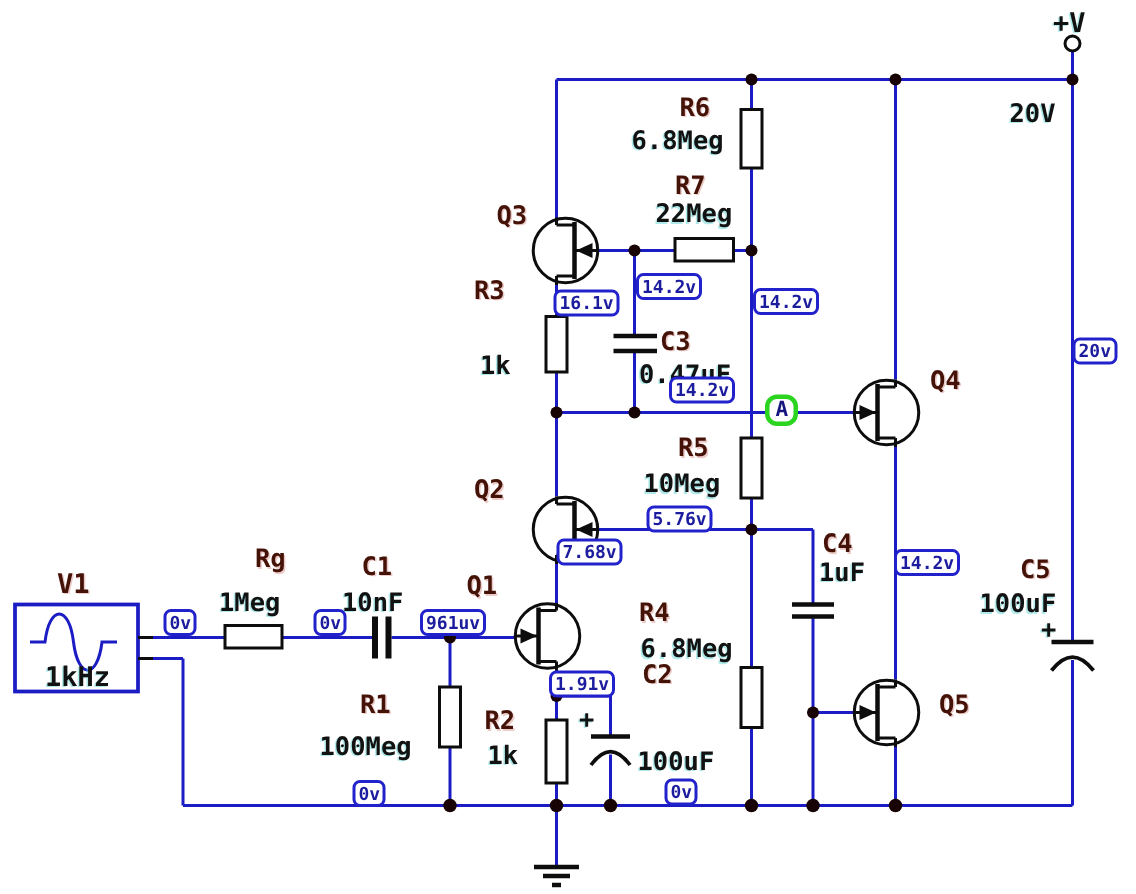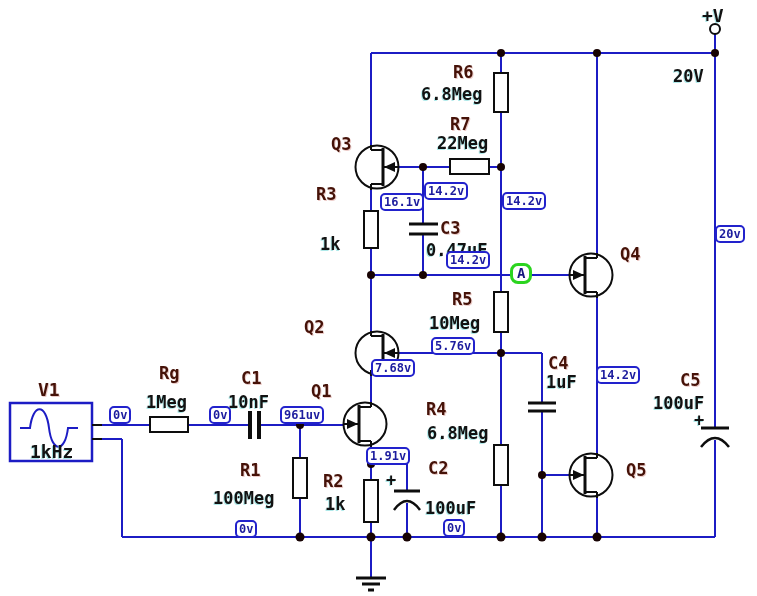--- a/index.html
+++ b/index.html
@@ -205,35 +205,35 @@
     <circle cx="501" cy="537" r="4.5"></circle>
     <circle cx="542" cy="475" r="4"></circle>
     <circle cx="542" cy="537" r="4.5"></circle>
     <circle cx="597" cy="53" r="4"></circle>
     <circle cx="597" cy="537" r="4.5"></circle>
     <circle cx="715" cy="53" r="4"></circle>
   </g>
 </svg>
 
   <div class="des big" style="left:38px;top:379px">V1</div>
-  <div class="des" style="left:159px;top:363px">Rg</div>
+  <div class="des" style="left:170px;top:363px">Rg</div>
   <div class="des" style="left:241px;top:368px">C1</div>
   <div class="des" style="left:311px;top:381px">Q1</div>
-  <div class="des" style="left:304px;top:317px">Q2</div>
+  <div class="des" style="left:316px;top:317px">Q2</div>
   <div class="des" style="left:331px;top:134px">Q3</div>
   <div class="des" style="left:620px;top:244px">Q4</div>
   <div class="des" style="left:626px;top:460px">Q5</div>
   <div class="des" style="left:240px;top:460px">R1</div>
   <div class="des" style="left:323px;top:471px">R2</div>
   <div class="des" style="left:316px;top:184px">R3</div>
   <div class="des" style="left:426px;top:399px">R4</div>
   <div class="des" style="left:452px;top:289px">R5</div>
   <div class="des" style="left:453px;top:62px">R6</div>
   <div class="des" style="left:450px;top:114px">R7</div>
-  <div class="des" style="left:428px;top:458px">C2</div>
+  <div class="des" style="left:428px;top:440px">C2</div>
   <div class="des" style="left:440px;top:218px">C3</div>
   <div class="des" style="left:548px;top:353px">C4</div>
   <div class="des" style="left:680px;top:370px">C5</div>
 
   <div class="val big" style="left:30px;top:441px">1kHz</div>
   <div class="val" style="left:146px;top:392px">1Meg</div>
   <div class="val" style="left:228px;top:392px">10nF</div>
   <div class="val" style="left:213px;top:488px">100Meg</div>
   <div class="val" style="left:325px;top:494px">1k</div>
   <div class="val" style="left:320px;top:234px">1k</div>
@@ -248,21 +248,21 @@
   <div class="val" style="left:386px;top:470px">+</div>
   <div class="val" style="left:694px;top:410px">+</div>
   <div class="val big" style="left:702px;top:5px">+V</div>
   <div class="val" style="left:673px;top:66px">20V</div>
 
   <div class="badge" style="left:109px;top:406px">0v</div>
   <div class="badge" style="left:209px;top:406px">0v</div>
   <div class="badge" style="left:280px;top:406px">961uv</div>
   <div class="badge" style="left:371px;top:359px">7.68v</div>
   <div class="badge" style="left:366px;top:447px">1.91v</div>
-  <div class="badge" style="left:380px;top:193px">16.1v</div>
+  <div class="badge" style="left:369px;top:193px">16.1v</div>
   <div class="badge" style="left:424px;top:182px">14.2v</div>
   <div class="badge" style="left:502px;top:192px">14.2v</div>
   <div class="badge" style="left:446px;top:251px">14.2v</div>
   <div class="badge" style="left:431px;top:337px">5.76v</div>
   <div class="badge" style="left:596px;top:366px">14.2v</div>
   <div class="badge" style="left:715px;top:225px">20v</div>
   <div class="badge" style="left:235px;top:520px">0v</div>
   <div class="badge" style="left:443px;top:519px">0v</div>
 
   <div class="nodeA" style="left:510px;top:263px">A</div>

